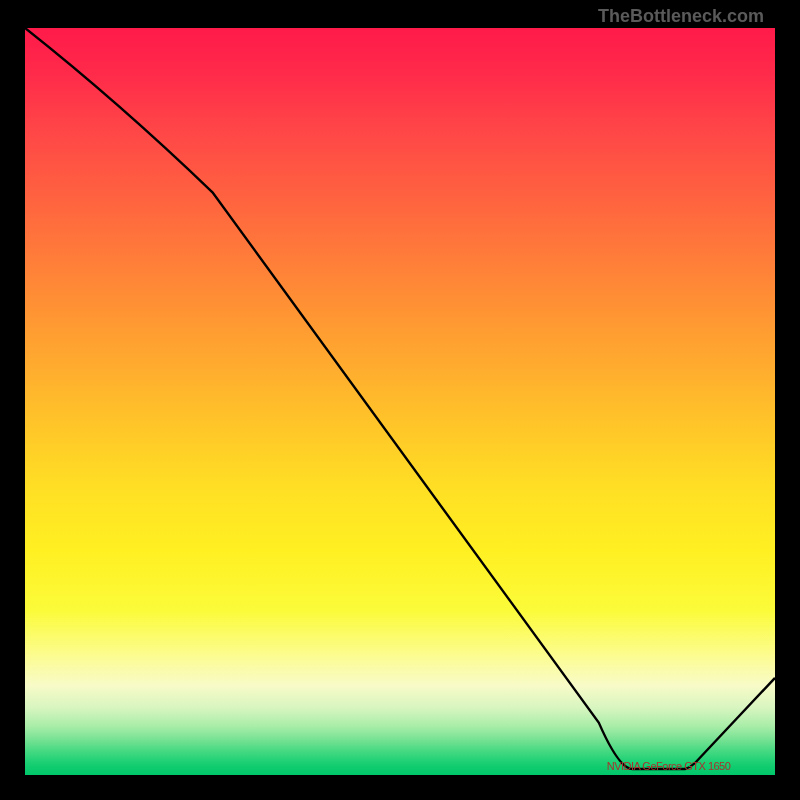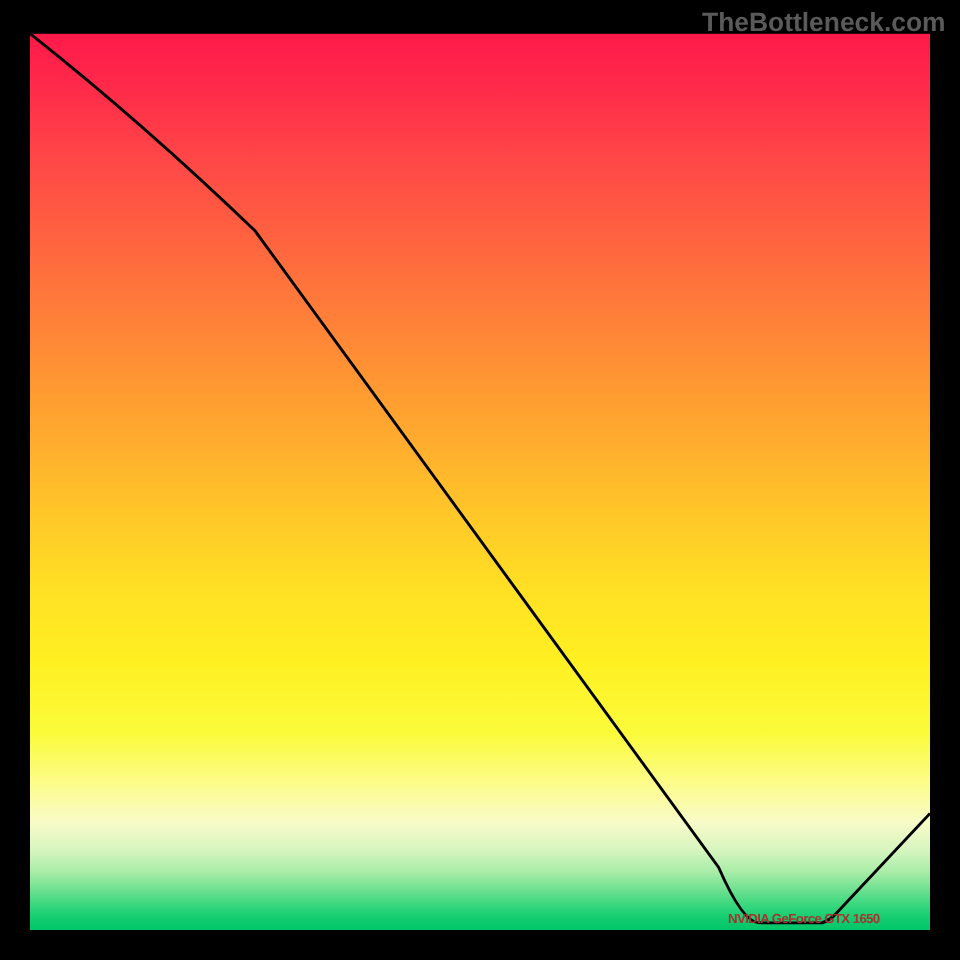--- a/index.html
+++ b/index.html
@@ -6,23 +6,23 @@
   body {
     width: 800px;
     height: 800px;
     background: #000;
     position: relative;
     font-family: Arial, sans-serif;
   }
   .watermark {
     position: absolute;
     top: 6px;
-    right: 12px;
+    right: 36px;
     color: #5a5a5a;
-    font-size: 22px;
+    font-size: 18px;
     font-weight: bold;
     z-index: 10;
   }
   .plot-area {
     position: absolute;
     left: 25px;
     top: 28px;
     width: 750px;
     height: 747px;
     overflow: hidden;
@@ -56,21 +56,21 @@
   svg.curve {
     position: absolute;
     inset: 0;
     width: 100%;
     height: 100%;
   }
   .pin-label {
     position: absolute;
     color: #a8322f;
     font-size: 11px;
-    font-weight: bold;
+    font-weight: normal;
     letter-spacing: -0.5px;
     white-space: nowrap;
     font-family: Arial, sans-serif;
   }
 </style>
 </head>
 <body>
 
 <div class="watermark">TheBottleneck.com</div>
 

